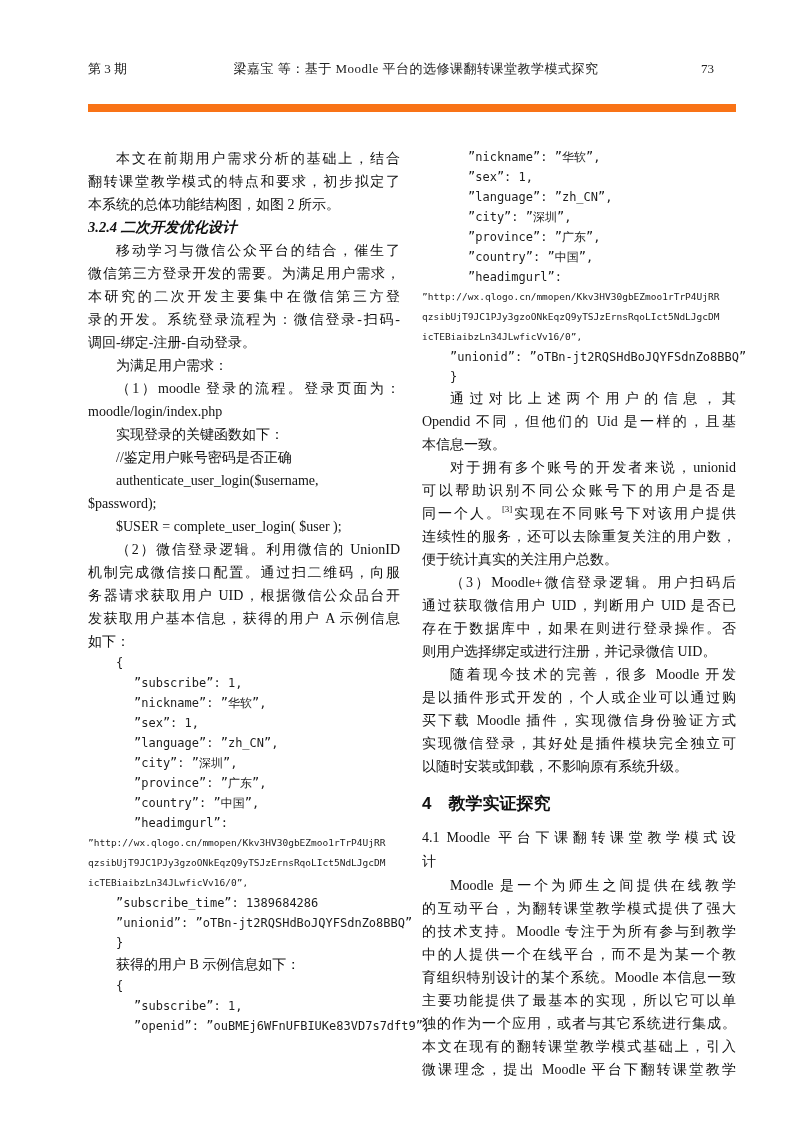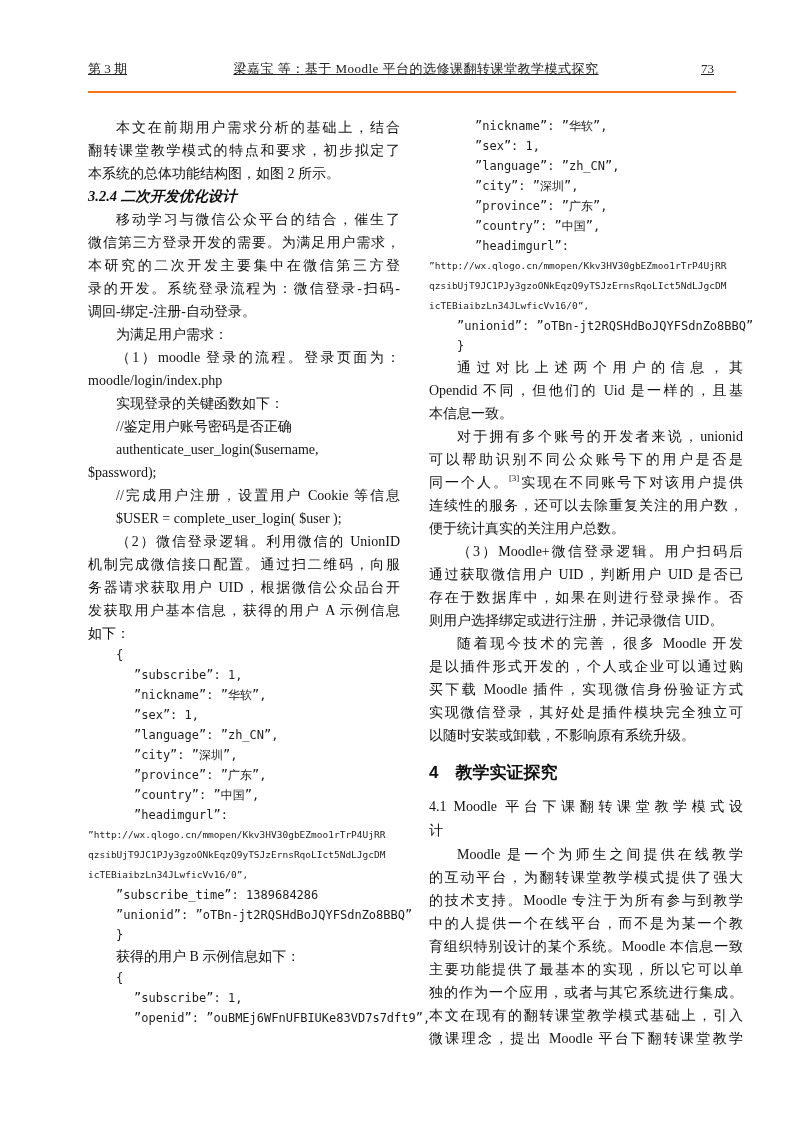--- a/index.html
+++ b/index.html
@@ -3,25 +3,25 @@
 <meta charset="utf-8">
 <style>
   html,body{margin:0;padding:0;background:#888;}
   .page{
     width:793px;height:1122px;background:#ffffff;box-sizing:border-box;
     margin:0 auto;padding:60px 57px 0 88px;position:relative;
     font-family:"Liberation Serif","DejaVu Serif",serif;color:#111;
     outline:1px solid #d8d8d8;overflow:hidden;
   }
   .header{display:flex;align-items:baseline;font-size:13px;color:#222;
-    padding-bottom:13px;border-bottom:2px solid #f97316;text-decoration:underline;}
+    padding-bottom:26px;border-bottom:8px solid #f97316;}
   .header .issue{width:90px;text-align:left;}
   .header .title{flex:1;text-align:center;letter-spacing:.5px;}
   .header .pageno{width:60px;text-align:right;padding-right:22px;}
-  .columns{display:flex;gap:29px;margin-top:23px;}
+  .columns{display:flex;gap:22px;margin-top:35px;}
   .col{width:312px;}
   .col-right{width:314px;}
   
   .ln{font-size:14px;line-height:23px;text-align:justify;text-align-last:justify;}
   .ln.indent{text-indent:28px;}
   .ln.end{text-align-last:left;}
   
   .ln.code{font-family:"DejaVu Sans Mono","Liberation Mono",monospace;
     font-size:12px;line-height:20px;text-align:left;text-align-last:left;
     white-space:nowrap;color:#1c1c1c;}
@@ -56,21 +56,20 @@
         <div class="ln">本研究的二次开发主要集中在微信第三方登</div>
         <div class="ln">录的开发。系统登录流程为：微信登录-扫码-</div>
         <div class="ln end">调回-绑定-注册-自动登录。</div>
         <div class="ln indent end">为满足用户需求：</div>
         <div class="ln indent">（1）moodle 登录的流程。登录页面为：</div>
         <div class="ln end">moodle/login/index.php</div>
         <div class="ln indent end">实现登录的关键函数如下：</div>
         <div class="ln indent end">//鉴定用户账号密码是否正确</div>
         <div class="ln indent end">authenticate_user_login($username,</div>
         <div class="ln end">$password);</div>
-        <div class="ln indent">//完成用户注册，设置用户 Cookie 等信息</div>
         <div class="ln indent end">$USER = complete_user_login( $user );</div>
         <div class="ln indent">（2）微信登录逻辑。利用微信的 UnionID</div>
         <div class="ln">机制完成微信接口配置。通过扫二维码，向服</div>
         <div class="ln">务器请求获取用户 UID，根据微信公众品台开</div>
         <div class="ln">发获取用户基本信息，获得的用户 A 示例信息</div>
         <div class="ln end">如下：</div>
         <div class="ln code l1">{</div>
         <div class="ln code l2">”subscribe”: 1,</div>
         <div class="ln code l2">”nickname”: ”华软”,</div>
         <div class="ln code l2">”sex”: 1,</div>

